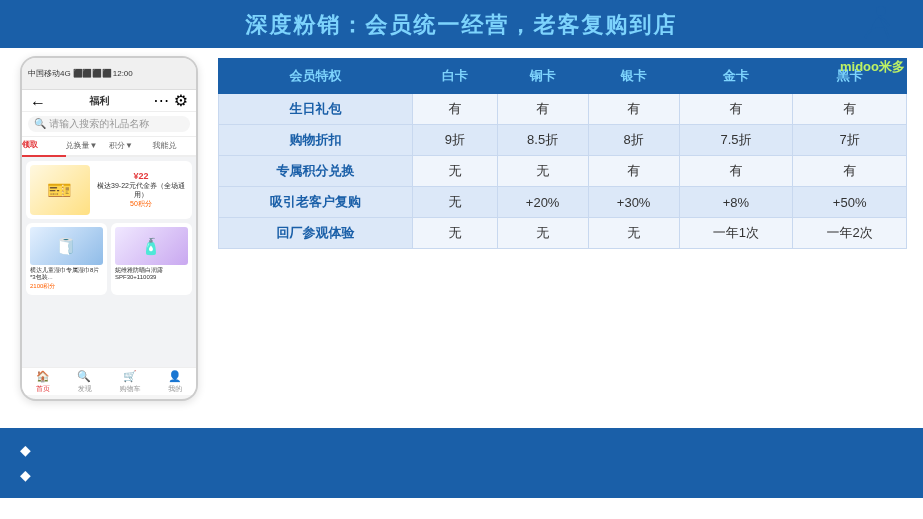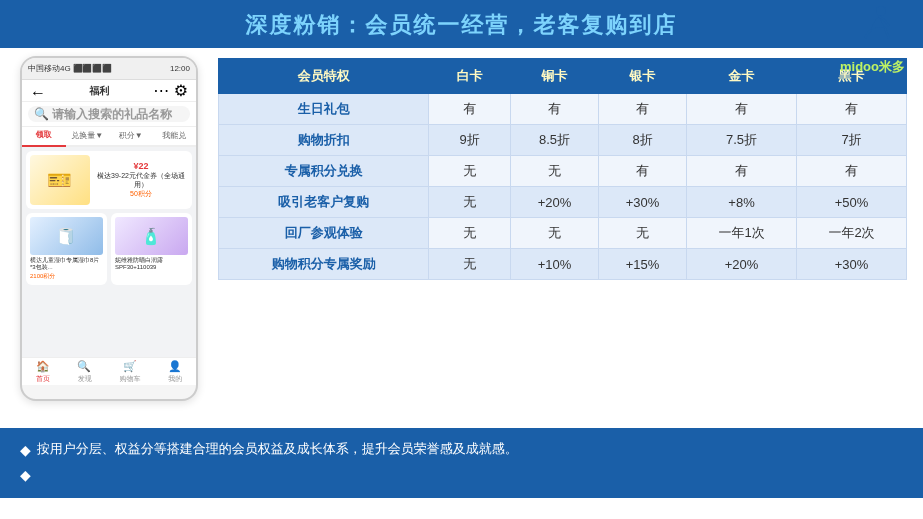--- a/index.html
+++ b/index.html
@@ -67,24 +67,24 @@
       height: 345px;
       border: 2px solid #ccc;
       border-radius: 16px;
       overflow: hidden;
       background: #f5f5f5;
       position: relative;
       box-shadow: 0 2px 8px rgba(0,0,0,0.12);
     }
     .phone-status-bar {
       background: #f0f0f0;
-      height: 22px;
-      display: flex;
-      align-items: center;
-      justify-content: space-between;
+      height: 32px;
+      display: flex;
+      align-items: center;
+      justify-content: flex-start;
       padding: 0 6px;
       font-size: 8px;
       color: #333;
       border-bottom: 1px solid #ddd;
     }
     .phone-nav-bar {
       background: #fff;
       height: 22px;
       display: flex;
       align-items: center;
@@ -104,34 +104,33 @@
     }
     .phone-search-box {
       background: #f5f5f5;
       border-radius: 10px;
       height: 16px;
       display: flex;
       align-items: center;
       padding: 0 6px;
     }
     .phone-search-box span {
-      font-size: 12px;
+      font-size: 10px;
       color: #999;
-      font-weight: bold;
     }
     .phone-tabs {
       display: flex;
       background: #fff;
       border-bottom: 2px solid #eee;
       height: 20px;
       align-items: center;
     }
     .phone-tab {
       flex: 1;
-      text-align: center;
+      text-align: left;
       font-size: 8px;
       color: #666;
       line-height: 20px;
     }
     .phone-tab.active {
       color: #e4393c;
       border-bottom: 2px solid #e4393c;
       font-weight: bold;
     }
     .phone-body {
@@ -208,21 +207,21 @@
     }
 
     table {
       width: 100%;
       border-collapse: collapse;
       font-size: 13px;
     }
 
     thead tr th {
       background: #1a5fa8;
-      color: #fef9c3;
+      color: #7dd3fc;
       padding: 8px 10px;
       text-align: center;
       font-weight: bold;
       border: 1px solid #1a5fa8;
     }
     thead tr th:first-child {
       background: #1a5fa8;
       text-align: center;
     }
 
@@ -405,34 +404,25 @@
             <td>+50%</td>
           </tr>
           <tr>
             <td>回厂参观体验</td>
             <td>无</td>
             <td>无</td>
             <td>无</td>
             <td>一年1次</td>
             <td>一年2次</td>
           </tr>
-          <tr>
-            <td>购物积分专属奖励</td>
-            <td>无</td>
-            <td>+10%</td>
-            <td>+15%</td>
-            <td>+20%</td>
-            <td>+30%</td>
-          </tr>
         </tbody>
     </table>
   </div>
 </div>
 
 <div class="footer">
   <div class="footer-item">
     <span class="footer-bullet">◆</span>
-    <span>按用户分层、权益分等搭建合理的会员权益及成长体系，提升会员荣誉感及成就感。</span>
   </div>
   <div class="footer-item">
     <span class="footer-bullet">◆</span>
   </div>
 </div>
 
 </body></html>

